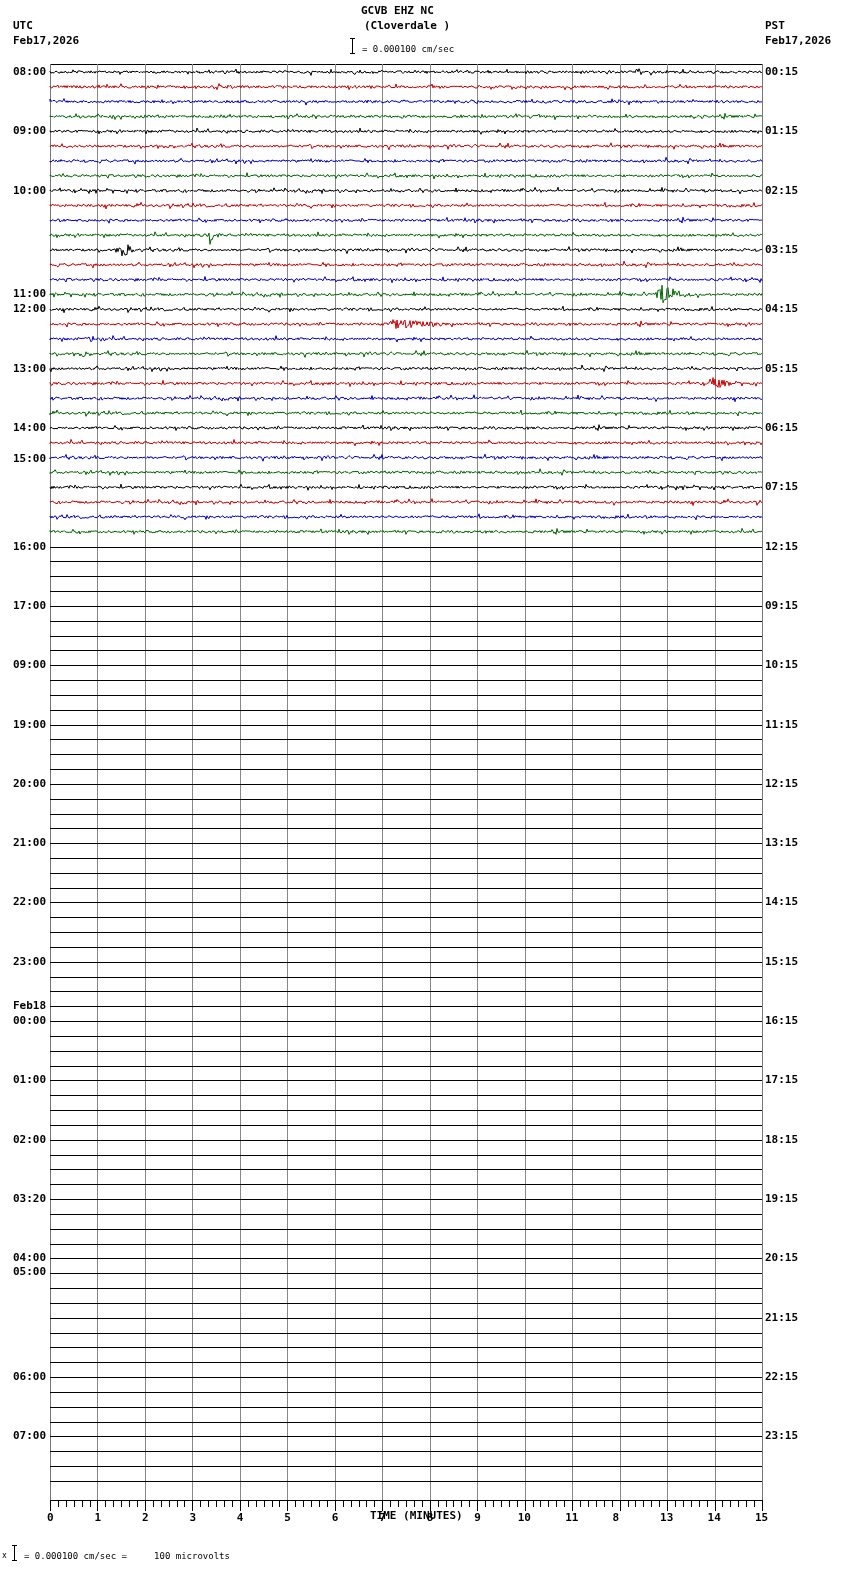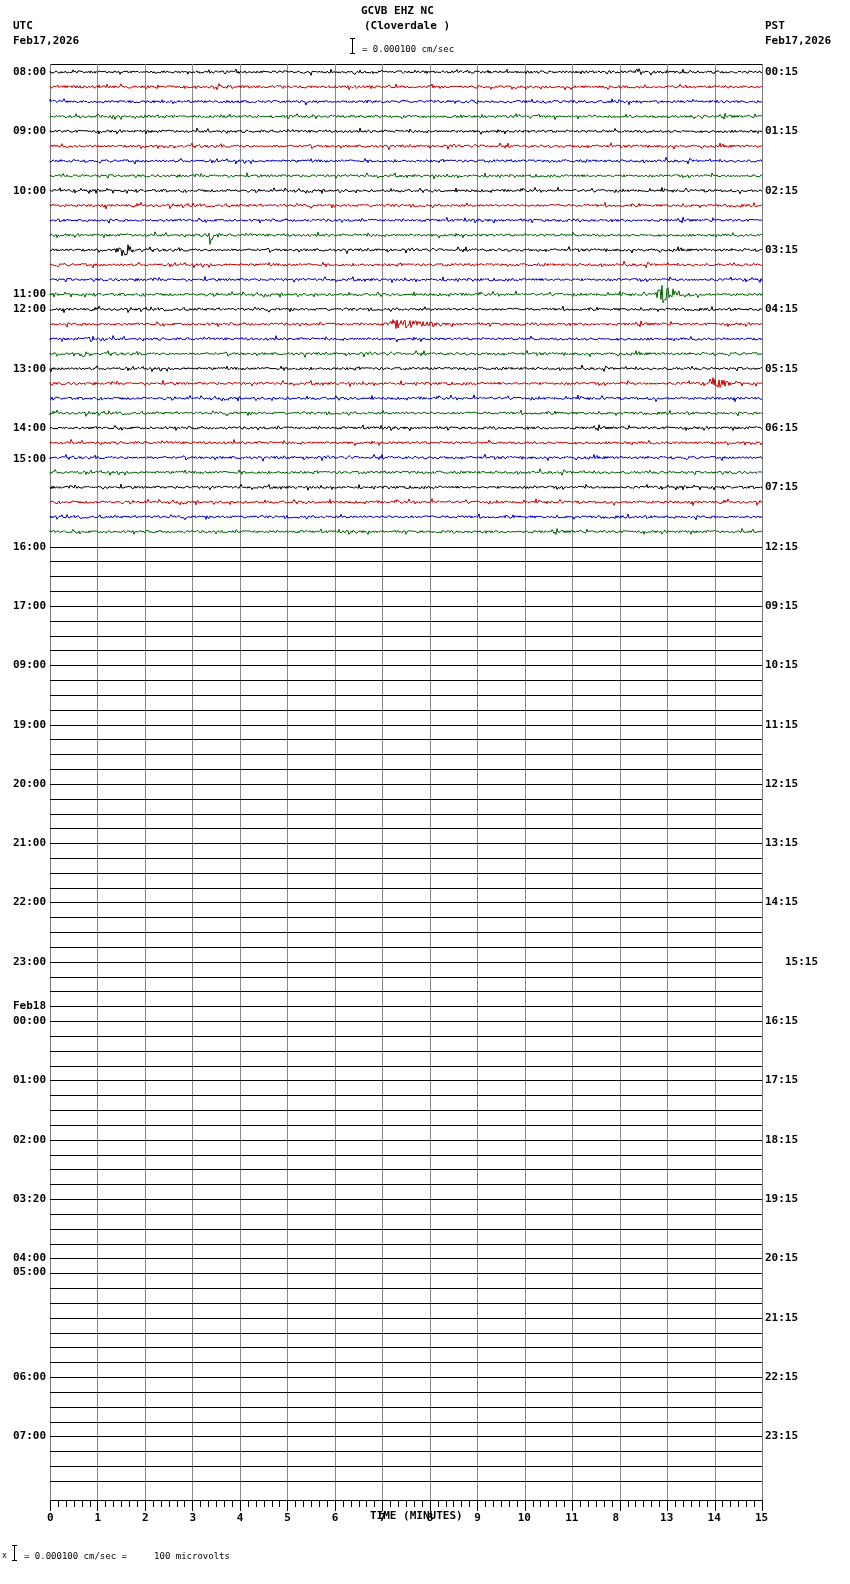--- a/index.html
+++ b/index.html
@@ -286,21 +286,21 @@
     <div class="lbl" style="left: 765px; top: 362.6px;">05:15</div>
     <div class="lbl" style="left: 765px; top: 421.92px;">06:15</div>
     <div class="lbl" style="left: 765px; top: 481.24px;">07:15</div>
     <div class="lbl" style="left: 765px; top: 540.56px;">12:15</div>
     <div class="lbl" style="left: 765px; top: 599.88px;">09:15</div>
     <div class="lbl" style="left: 765px; top: 659.2px;">10:15</div>
     <div class="lbl" style="left: 765px; top: 718.52px;">11:15</div>
     <div class="lbl" style="left: 765px; top: 777.84px; text-align: right;">12:15</div>
     <div class="lbl" style="left: 765px; top: 837.16px;">13:15</div>
     <div class="lbl" style="left: 765px; top: 896.48px;">14:15</div>
-    <div class="lbl" style="left: 765px; top: 955.8px; margin-left: 20px;">15:15</div>
+    <div class="lbl" style="left: 765px; top: 955.8px;">15:15</div>
     <div class="lbl" style="left: 765px; top: 1015.12px;">16:15</div>
     <div class="lbl" style="left: 765px; top: 1074.44px;">17:15</div>
     <div class="lbl" style="left: 765px; top: 1133.76px;">18:15</div>
     <div class="lbl" style="left: 765px; top: 1193.08px;">19:15</div>
     <div class="lbl" style="left: 765px; top: 1252.4px;">20:15</div>
     <div class="lbl" style="left: 765px; top: 1311.72px;">21:15</div>
     <div class="lbl" style="left: 765px; top: 1371.04px;">22:15</div>
     <div class="lbl" style="left: 765px; top: 1430.36px;">23:15</div>
   </div>
 

